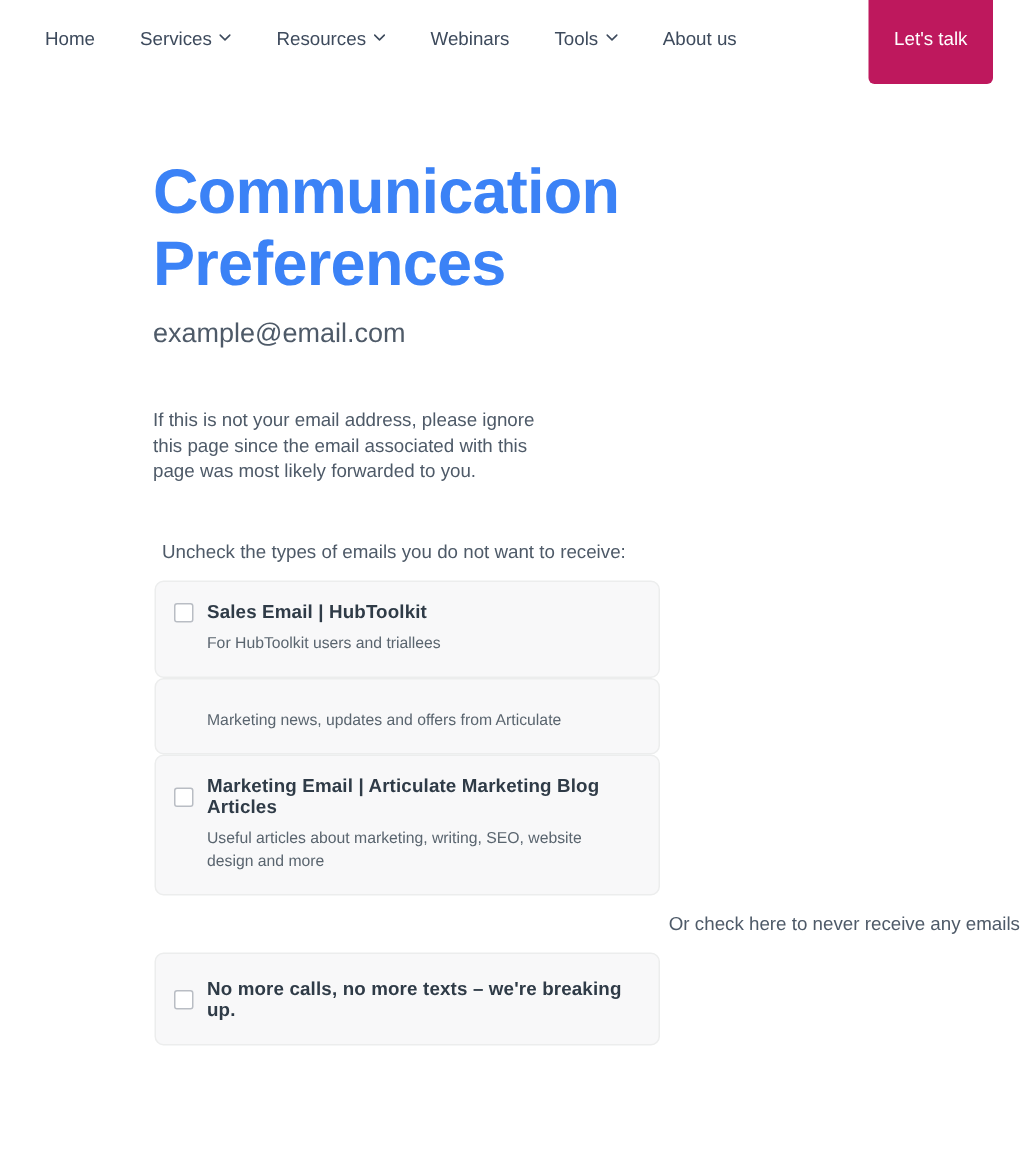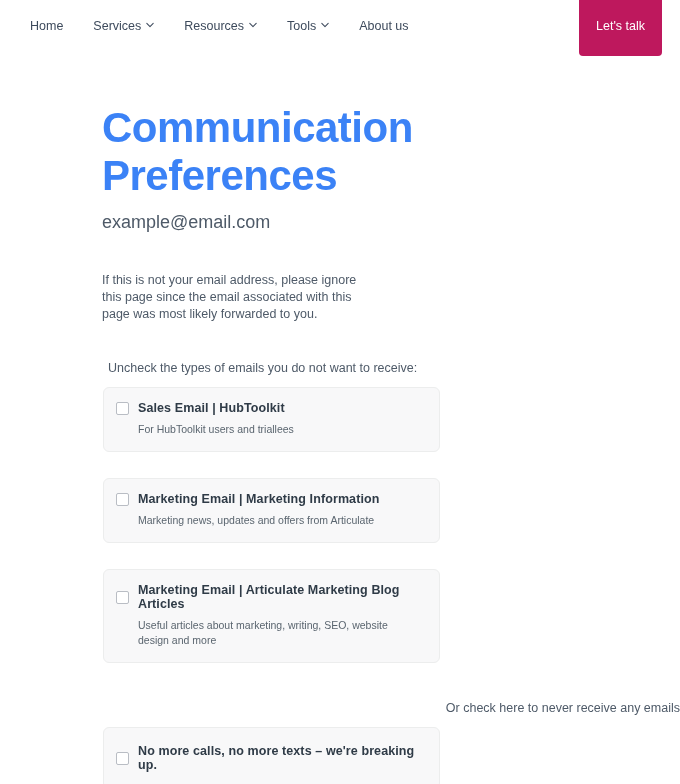--- a/index.html
+++ b/index.html
@@ -95,21 +95,21 @@
   
   .options {
     padding: 12px 0 0 103px;
   }
   .option-card {
     width: 337px;
     background: #f8f8f9;
     border: 1px solid #eceded;
     border-radius: 6px;
     padding: 13px 14px 14px 12px;
-    margin-bottom: 26px;
+    margin-bottom: 0;
   }
   .option-head {
     display: flex;
     align-items: center;
     gap: 9px;
   }
   .checkbox {
     width: 13px;
     height: 13px;
     min-width: 13px;
@@ -170,20 +170,23 @@
 
     <div class="nav-item">
       <span>Resources</span>
       <span class="caret">
         <svg width="8" height="8" viewBox="0 0 10 10">
             <path d="M1 3 L5 7 L9 3" fill="none" stroke="#3d4a5c" stroke-width="1.3" stroke-linecap="round" stroke-linejoin="round"></path>
           </svg>
       </span>
     </div>
 
+    <div class="nav-item">
+      <span>Webinars</span>
+    </div>
 
     <div class="nav-item">
       <span>Tools</span>
       <span class="caret">
         <svg width="8" height="8" viewBox="0 0 10 10">
             <path d="M1 3 L5 7 L9 3" fill="none" stroke="#3d4a5c" stroke-width="1.3" stroke-linecap="round" stroke-linejoin="round"></path>
           </svg>
       </span>
     </div>
 
@@ -212,24 +215,20 @@
 
     <div class="option-card">
       <div class="option-head">
         <span class="checkbox"></span>
         <span class="option-title">Sales  Email  |  HubToolkit</span>
       </div>
       <div class="option-desc">For HubToolkit users and triallees</div>
     </div>
 
     <div class="option-card">
-      <div class="option-head">
-        <span class="checkbox"></span>
-        <span class="option-title">Marketing  Email  |  Marketing Information</span>
-      </div>
       <div class="option-desc">Marketing news, updates and offers from Articulate</div>
     </div>
 
 
     <div class="option-card">
       <div class="option-head">
         <span class="checkbox"></span>
         <span class="option-title">Marketing  Email  |  Articulate Marketing Blog Articles</span>
       </div>
       <div class="option-desc">Useful articles about marketing, writing, SEO, website design and more</div>

